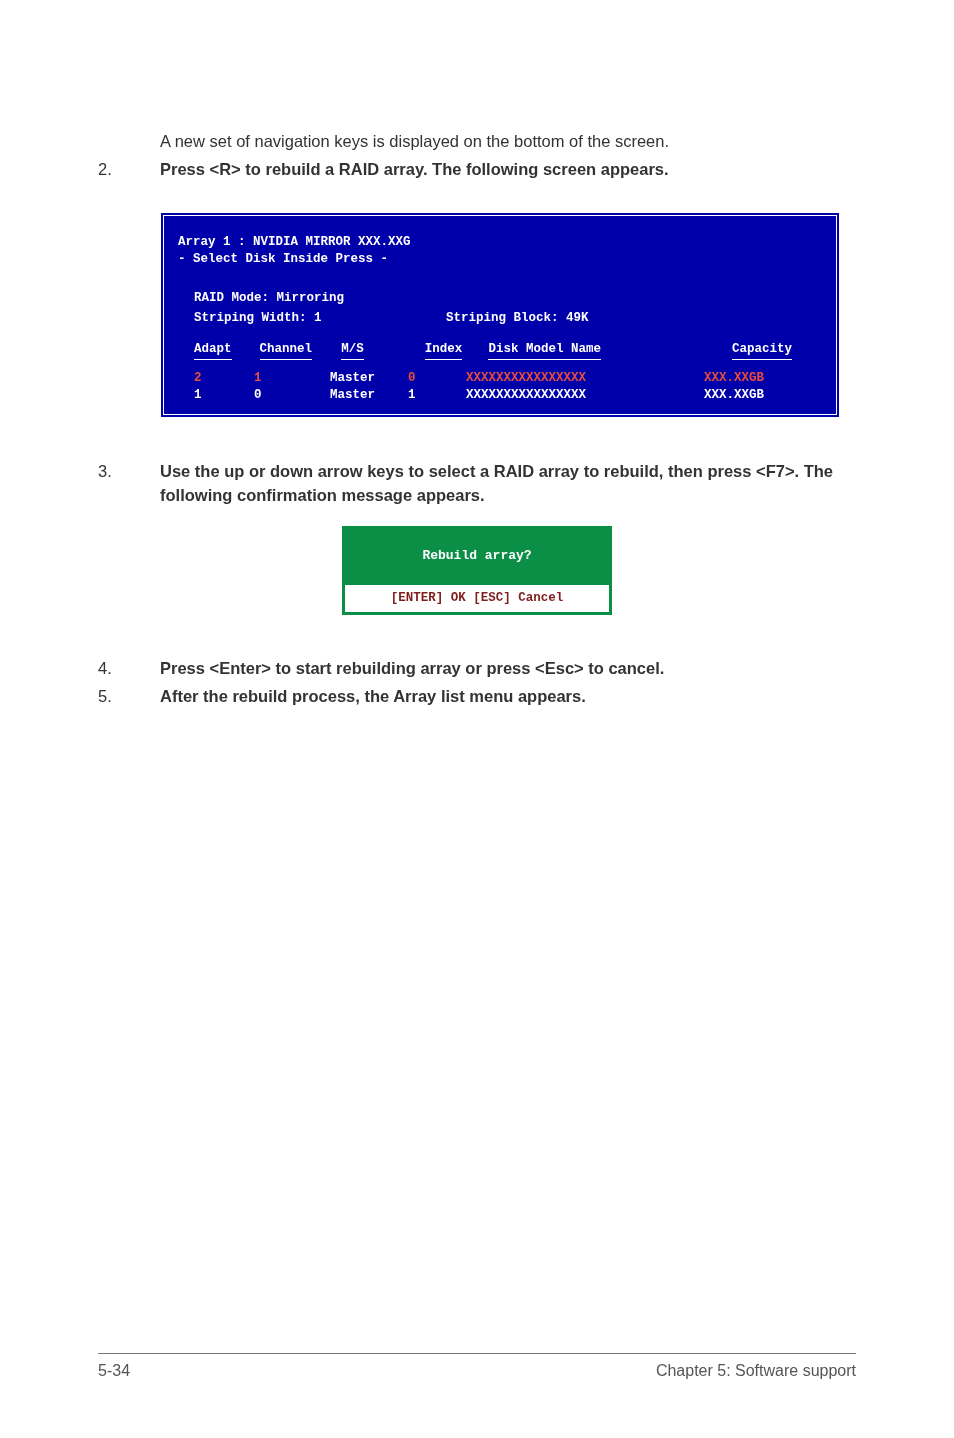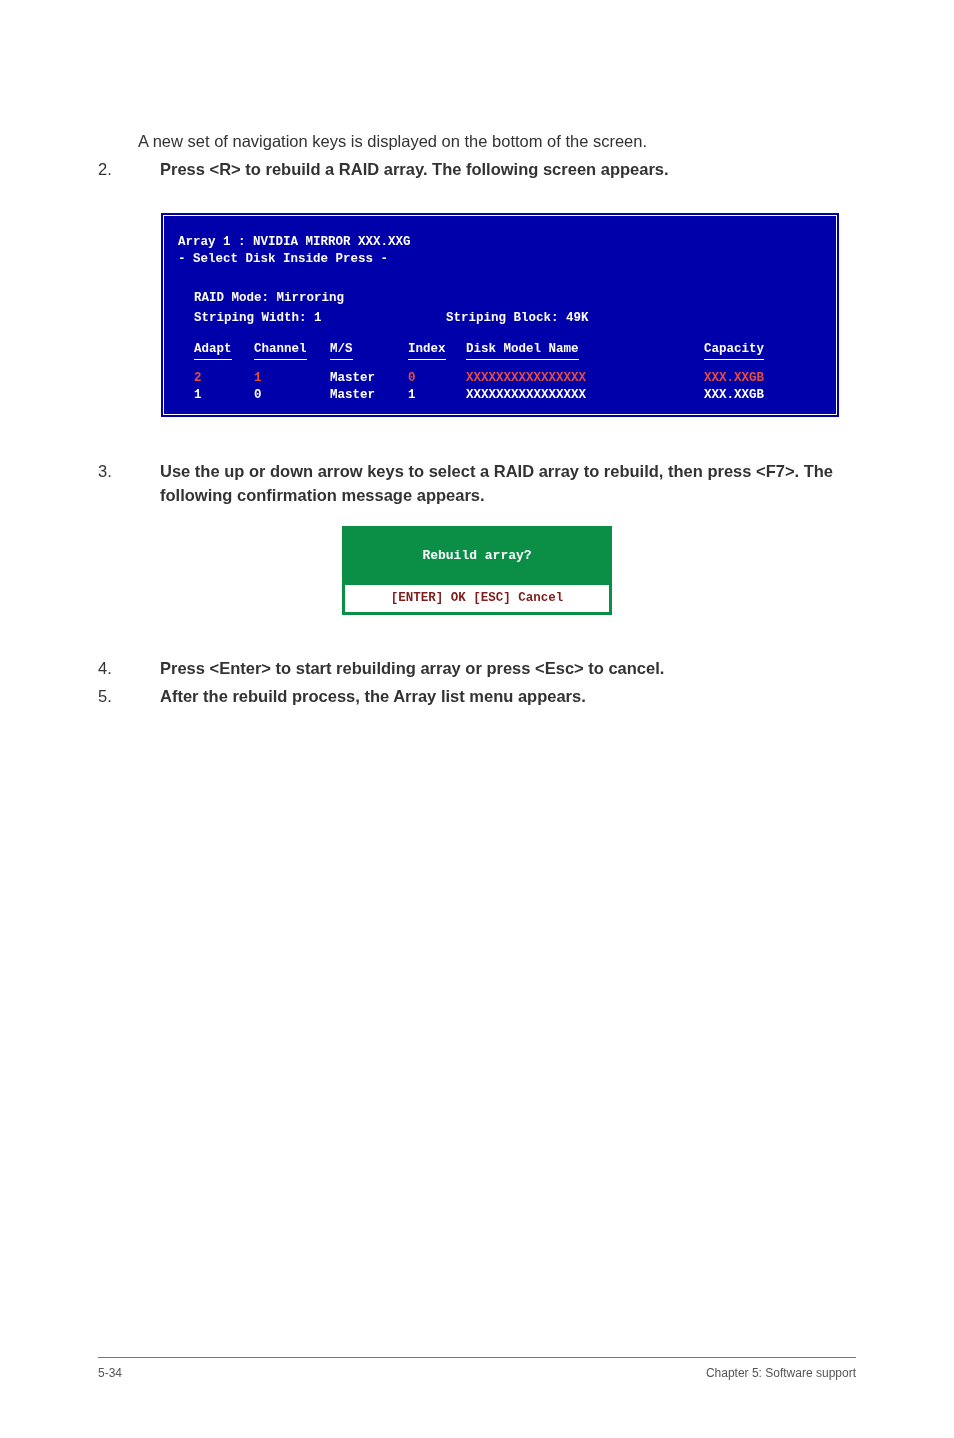--- a/index.html
+++ b/index.html
@@ -12,21 +12,21 @@
     background: #ffffff;
     width: 954px;
     height: 1438px;
     position: relative;
     color: #333333;
   }
   .content {
     padding: 130px 98px 0 98px;
   }
   .indent-para {
-    margin-left: 40px;
+    margin-left: 62px;
     font-size: 16.5px;
     line-height: 1.45;
     color: #333333;
     margin-bottom: 4px;
   }
   .step-row {
     display: flex;
     font-size: 16.5px;
     line-height: 1.45;
     color: #333333;
@@ -76,20 +76,21 @@
     border-bottom: 1px solid #ffffff;
     display: inline-block;
     padding-bottom: 1px;
   }
   .bios-header-row {
     display: flex;
     padding-left: 16px;
     margin-top: 14px;
     margin-bottom: 10px;
     font-weight: bold;
+    justify-content: space-between;
   }
   .bios-header-row span {
     display: inline-block;
   }
   .red-text {
     color: #E84C3D;
   }
   .bios-footer {
     text-align: center;
     margin-top: 130px;
@@ -123,21 +124,21 @@
   }
   .page-footer {
     position: absolute;
     bottom: 58px;
     left: 98px;
     right: 98px;
     border-top: 1px solid #777777;
     padding-top: 8px;
     display: flex;
     justify-content: space-between;
-    font-size: 12px;
+    font-size: 16px;
     color: #555555;
     font-family: Arial, Helvetica, sans-serif;
   }
 </style>
 </head>
 <body>
 
 <div class="content">
   <div class="indent-para">A new set of  navigation keys is displayed on the bottom of the screen.</div>
   <div class="step-row">

